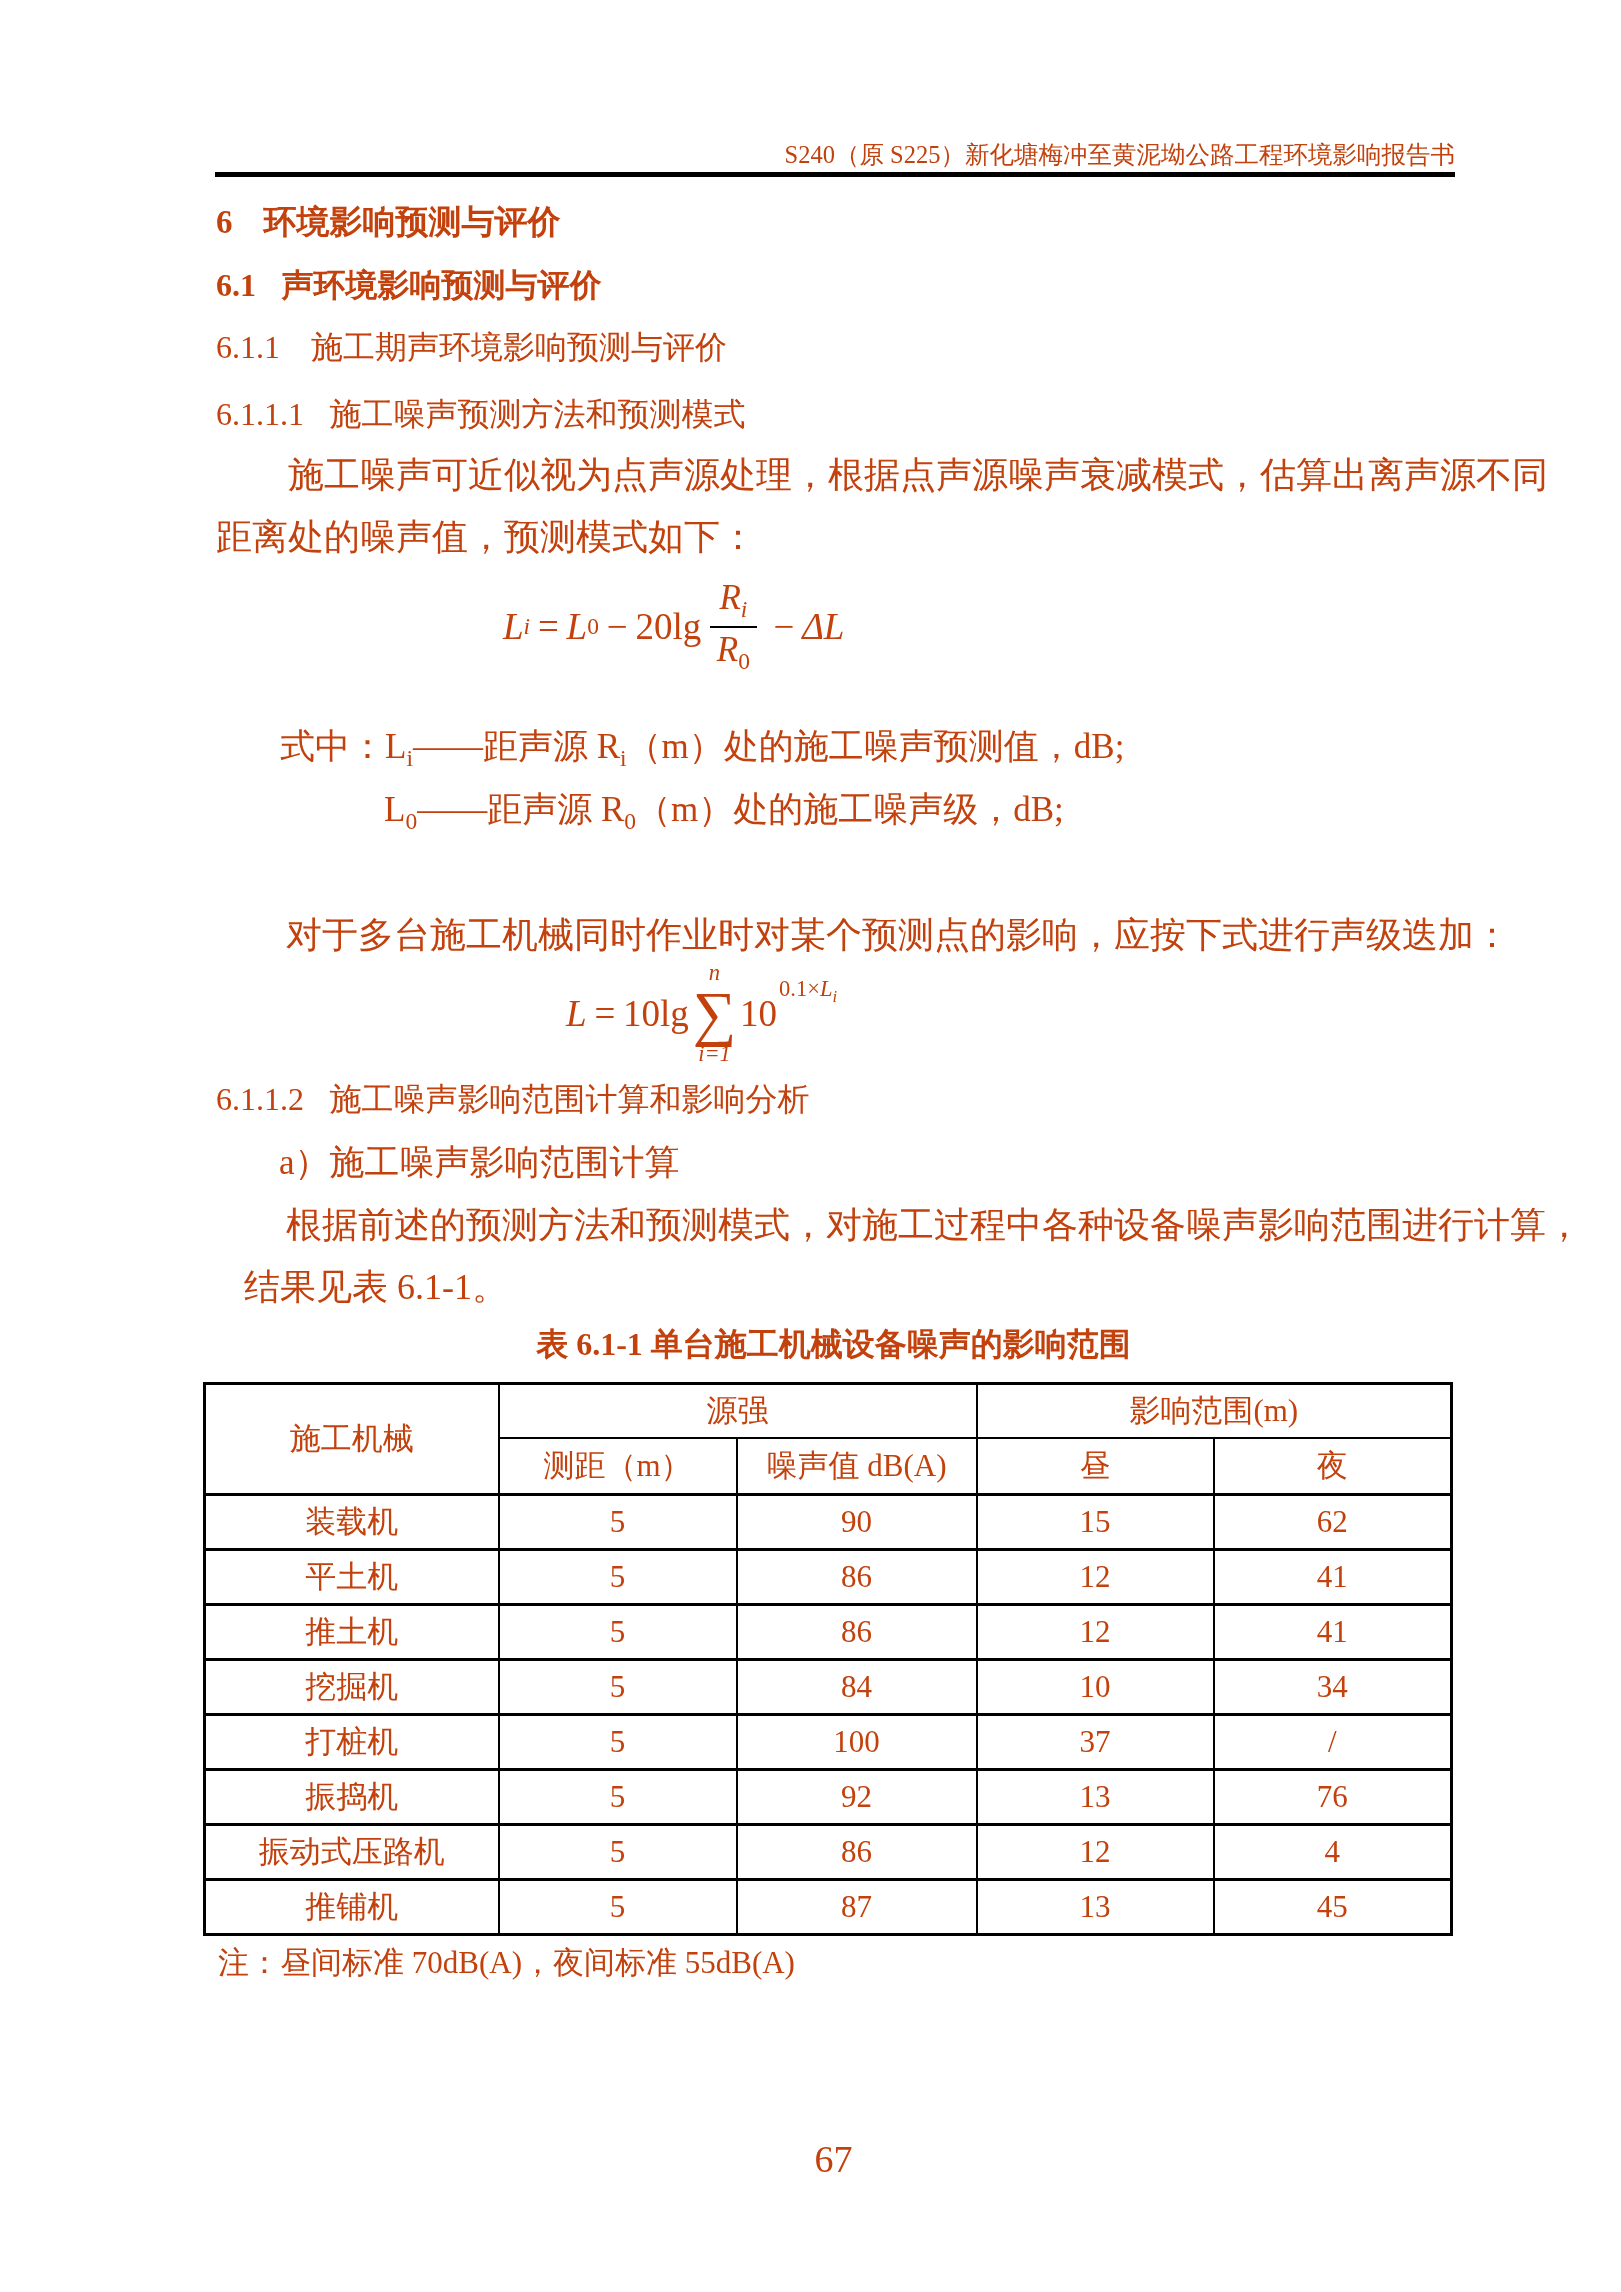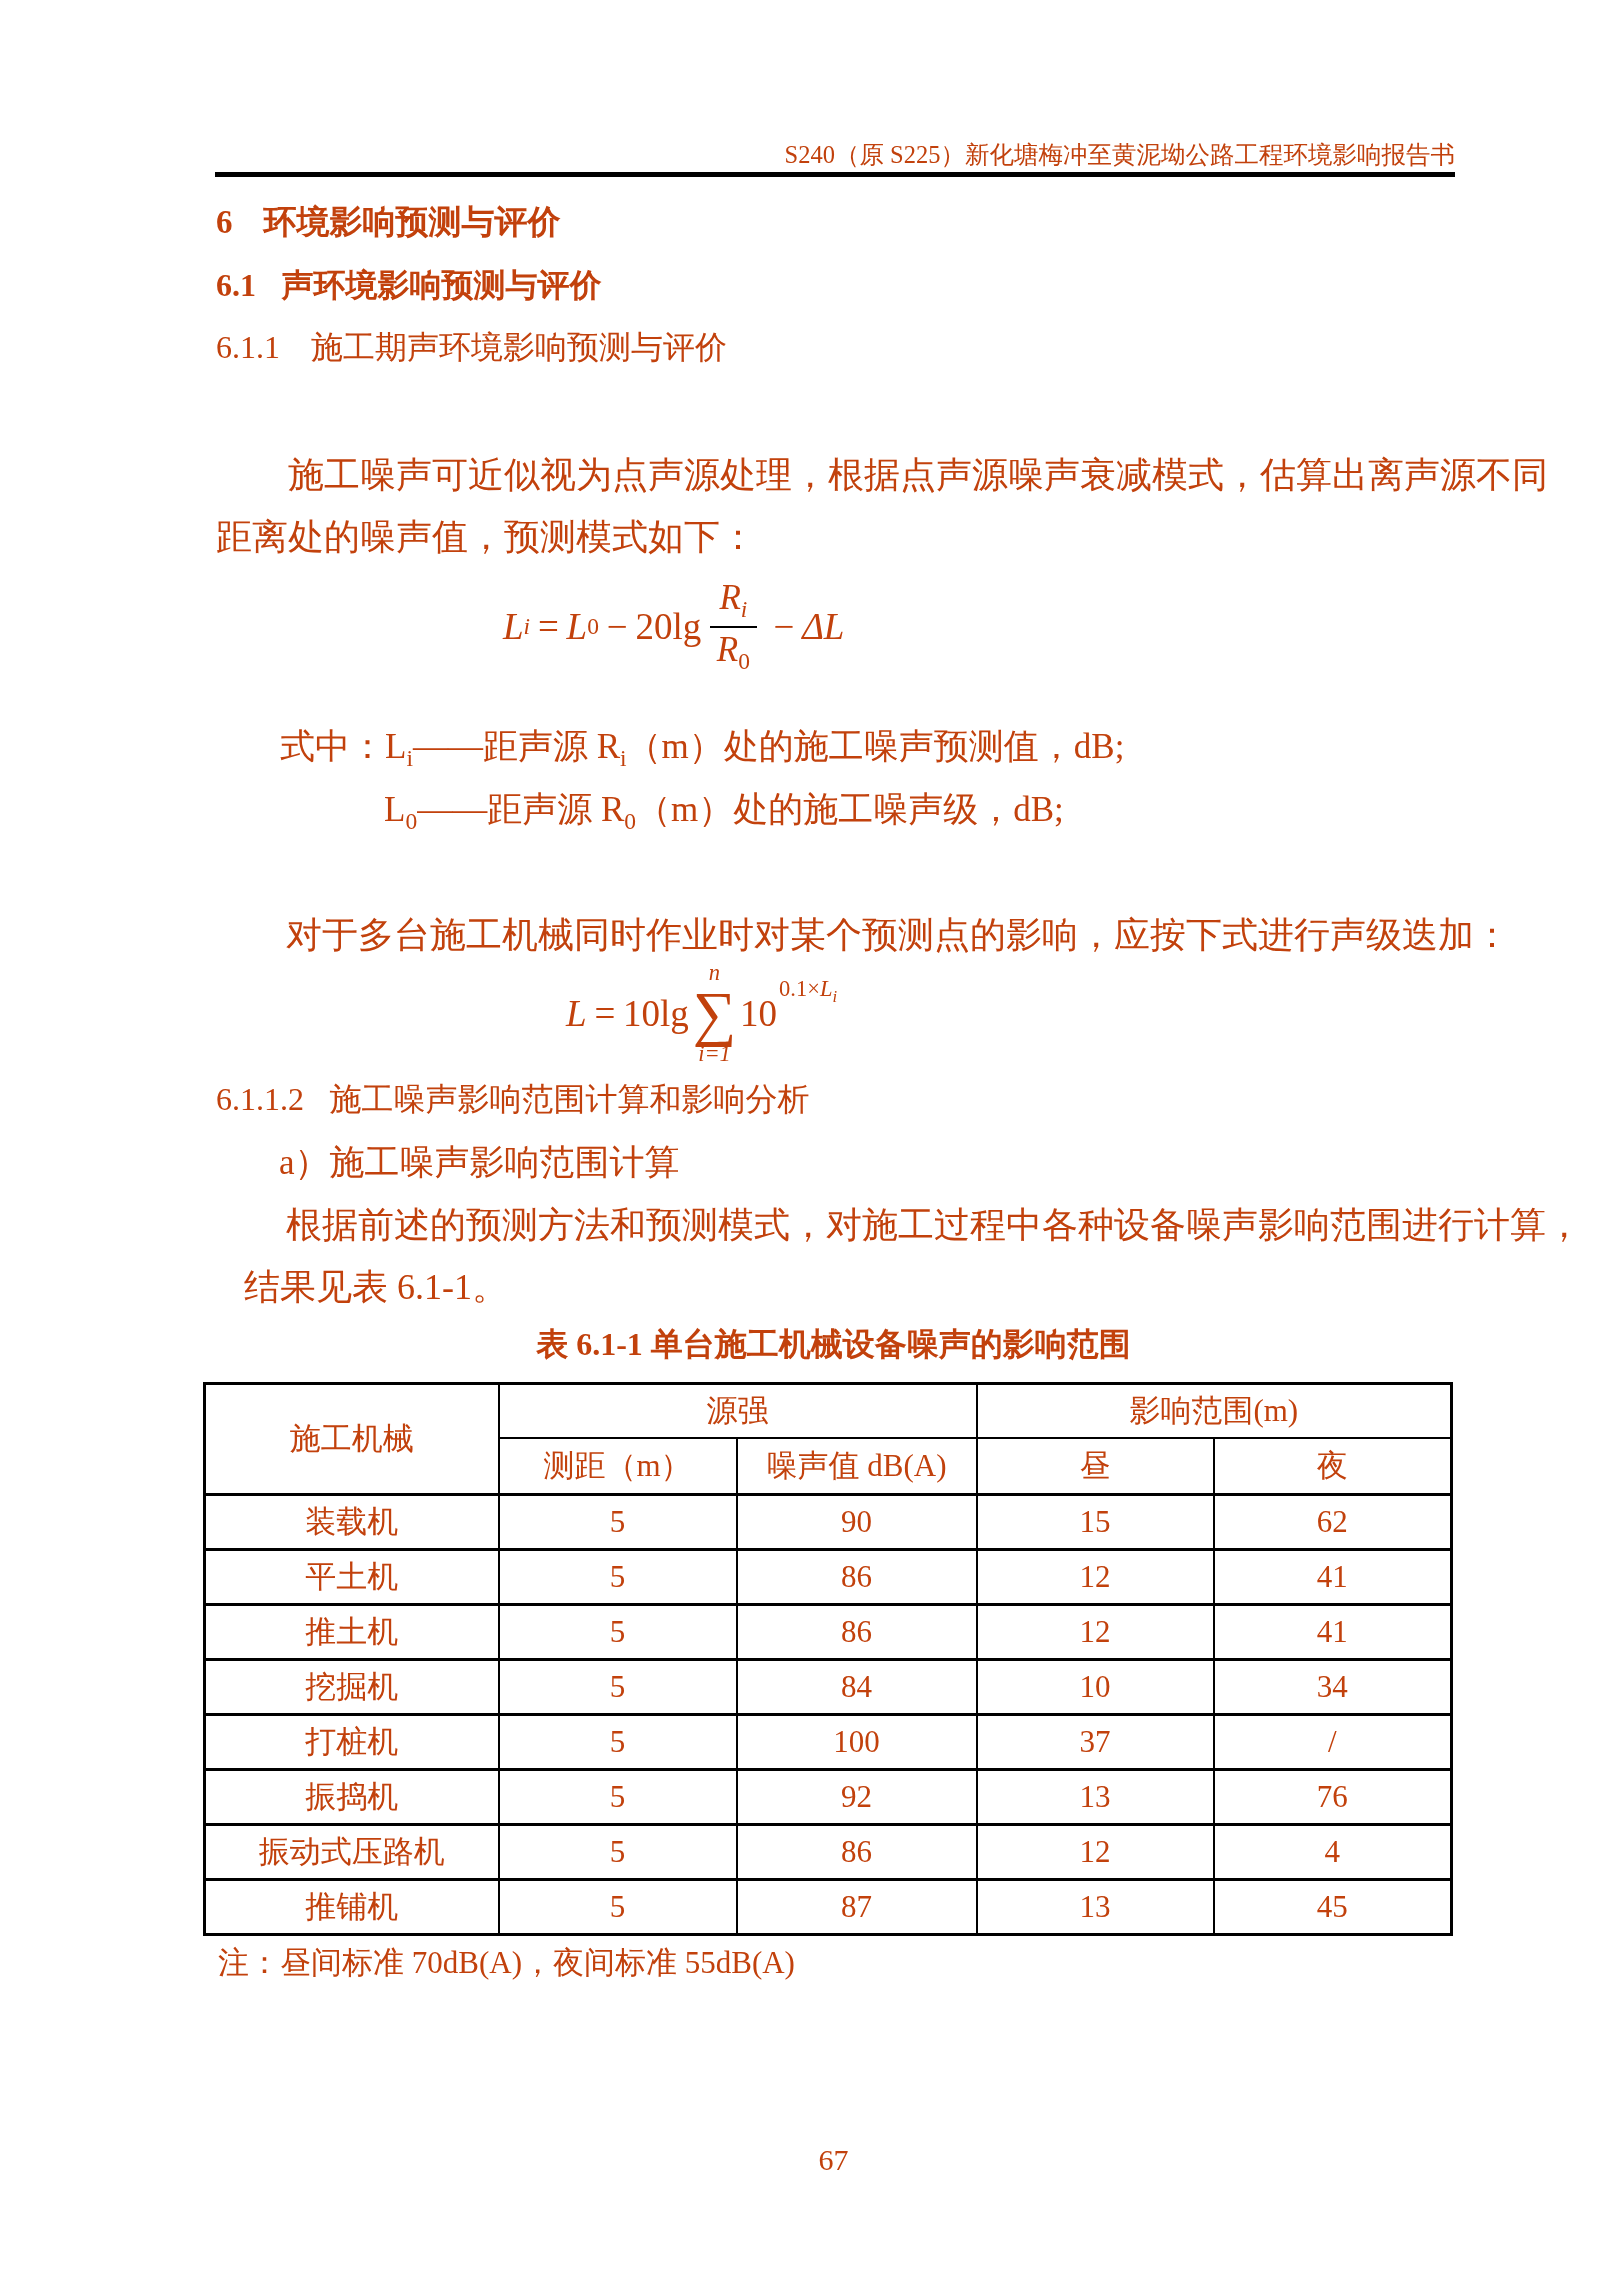--- a/index.html
+++ b/index.html
@@ -37,21 +37,21 @@
   .ttitle{top:1323px;left:216px;width:1235px;text-align:center;font-size:32px;font-weight:bold;line-height:43px;}
   table.t{position:absolute;top:1382px;left:203px;width:1248px;border-collapse:collapse;border:3.9px solid #000;table-layout:fixed;font-size:31px;padding-left:33px;}
   table.t th,table.t td{border:2px solid #000;font-weight:normal;text-align:center;vertical-align:middle;padding:0;}
   table.t td{border-top-width:3.9px;border-bottom-width:3.9px;}
   table.t tr.hd2 th{border-bottom-width:3.9px;}
   table.t th.mc{border-bottom-width:3.9px;}
   table.t tr.hd1{height:54px;}
   table.t tr.hd2{height:57px;}
   table.t tr.dr{height:55px;}
   .note{top:1942px;left:218px;font-size:31px;line-height:41px;}
-  .pagenum{top:2140px;left:216px;width:1235px;text-align:center;font-size:30px;line-height:39px;}
+  .pagenum{top:2140px;left:216px;width:1235px;text-align:center;font-size:38px;line-height:39px;}
 </style>
 </head>
 <body>
 
 <div class="page">
 
   <div class="abs hdr">S240（原 S225）新化塘梅冲至黄泥坳公路工程环境影响报告书</div>
   <div class="abs rule"></div>
 
   <div class="abs heading" style="top:201px;">
@@ -59,20 +59,23 @@
   </div>
 
   <div class="abs heading" style="top:264px;font-size:32px;">
     <span class="hn" style="margin-right:25.5px;">6.1</span><span>声环境影响预测与评价</span>
   </div>
 
   <div class="abs heading reg" style="top:326px;">
     <span class="hn">6.1.1</span><span>施工期声环境影响预测与评价</span>
   </div>
 
+  <div class="abs heading reg" style="top:393px;">
+    <span class="hn" style="margin-right:25.5px;">6.1.1.1</span><span>施工噪声预测方法和预测模式</span>
+  </div>
 
   <div class="abs bodyline" style="top:452px;left:288px;">施工噪声可近似视为点声源处理，根据点声源噪声衰减模式，估算出离声源不同</div>
   <div class="abs bodyline" style="top:514px;left:216px;">距离处的噪声值，预测模式如下：</div>
 
   <div class="abs formula" style="top:578px;left:503px;">
     <span>L</span>
       <sub class="fsubi">i</sub>
     <span class="op">=</span>
     <span>L</span>
       <sub class="fsub">0</sub>

